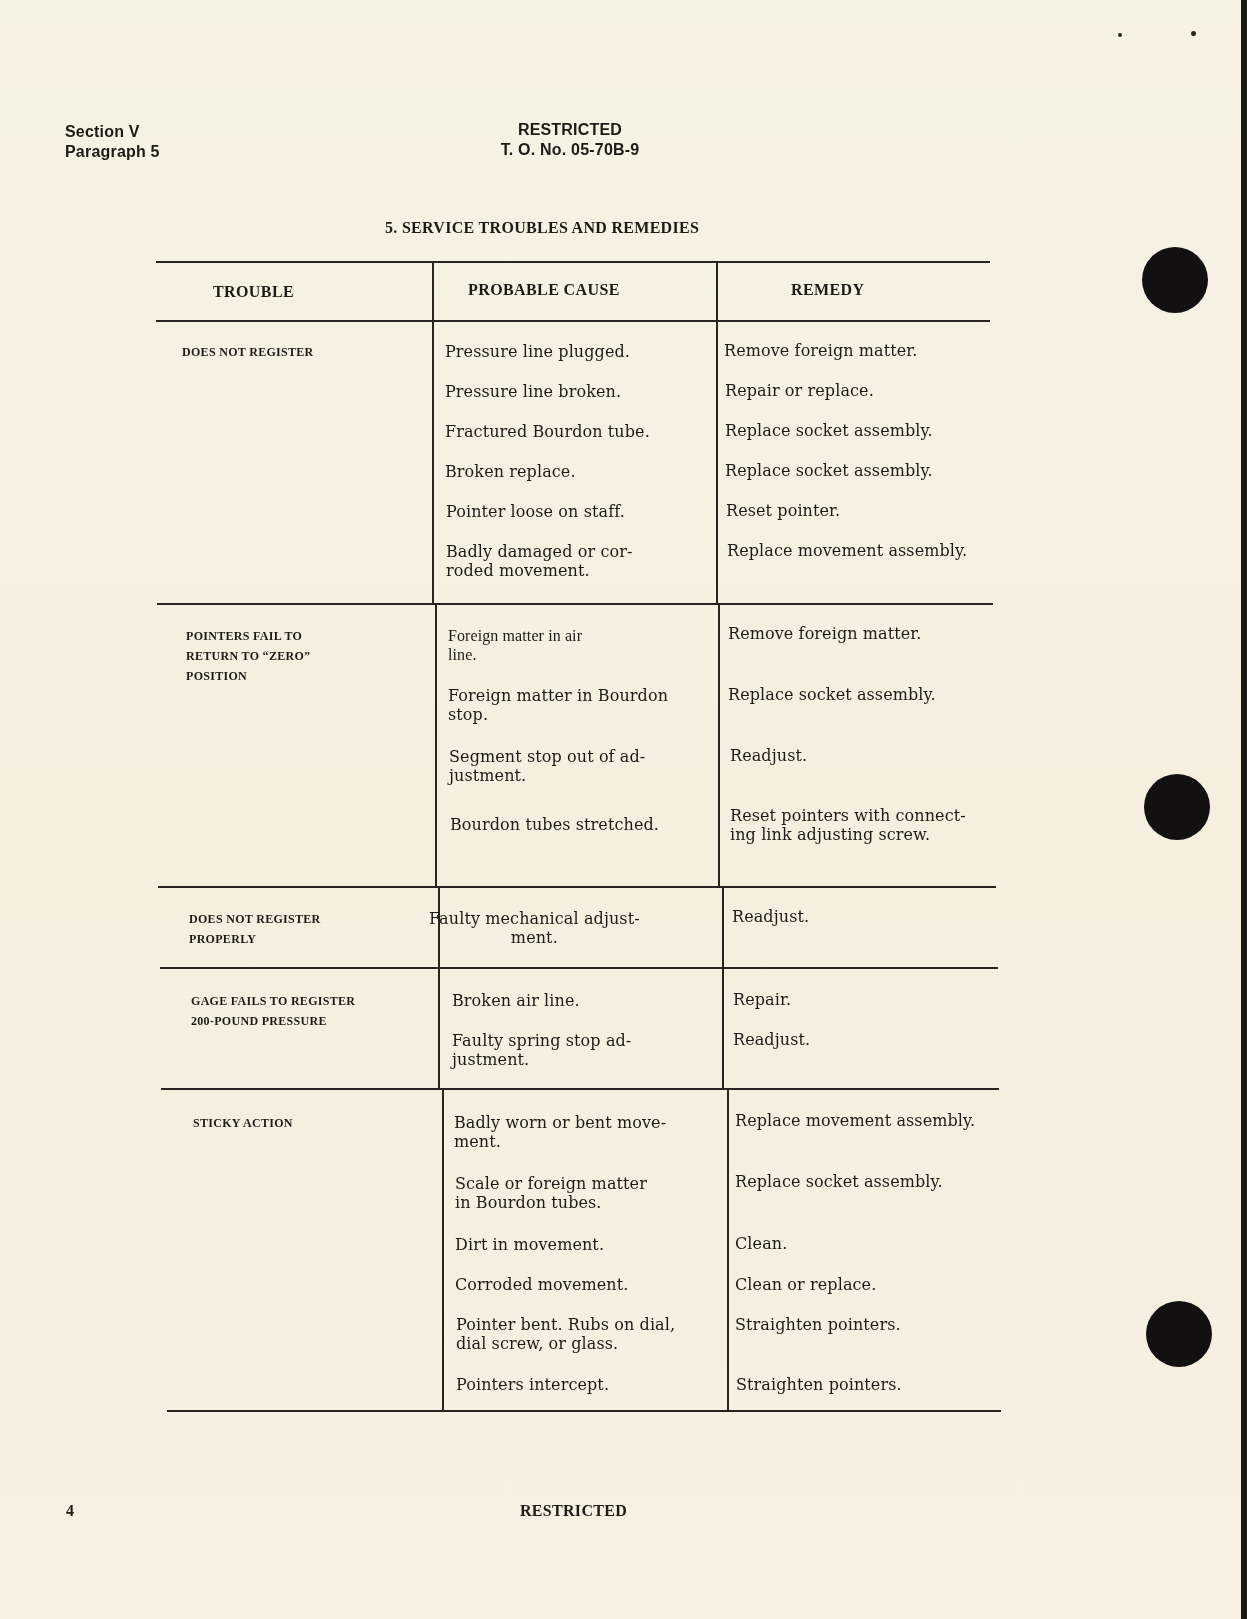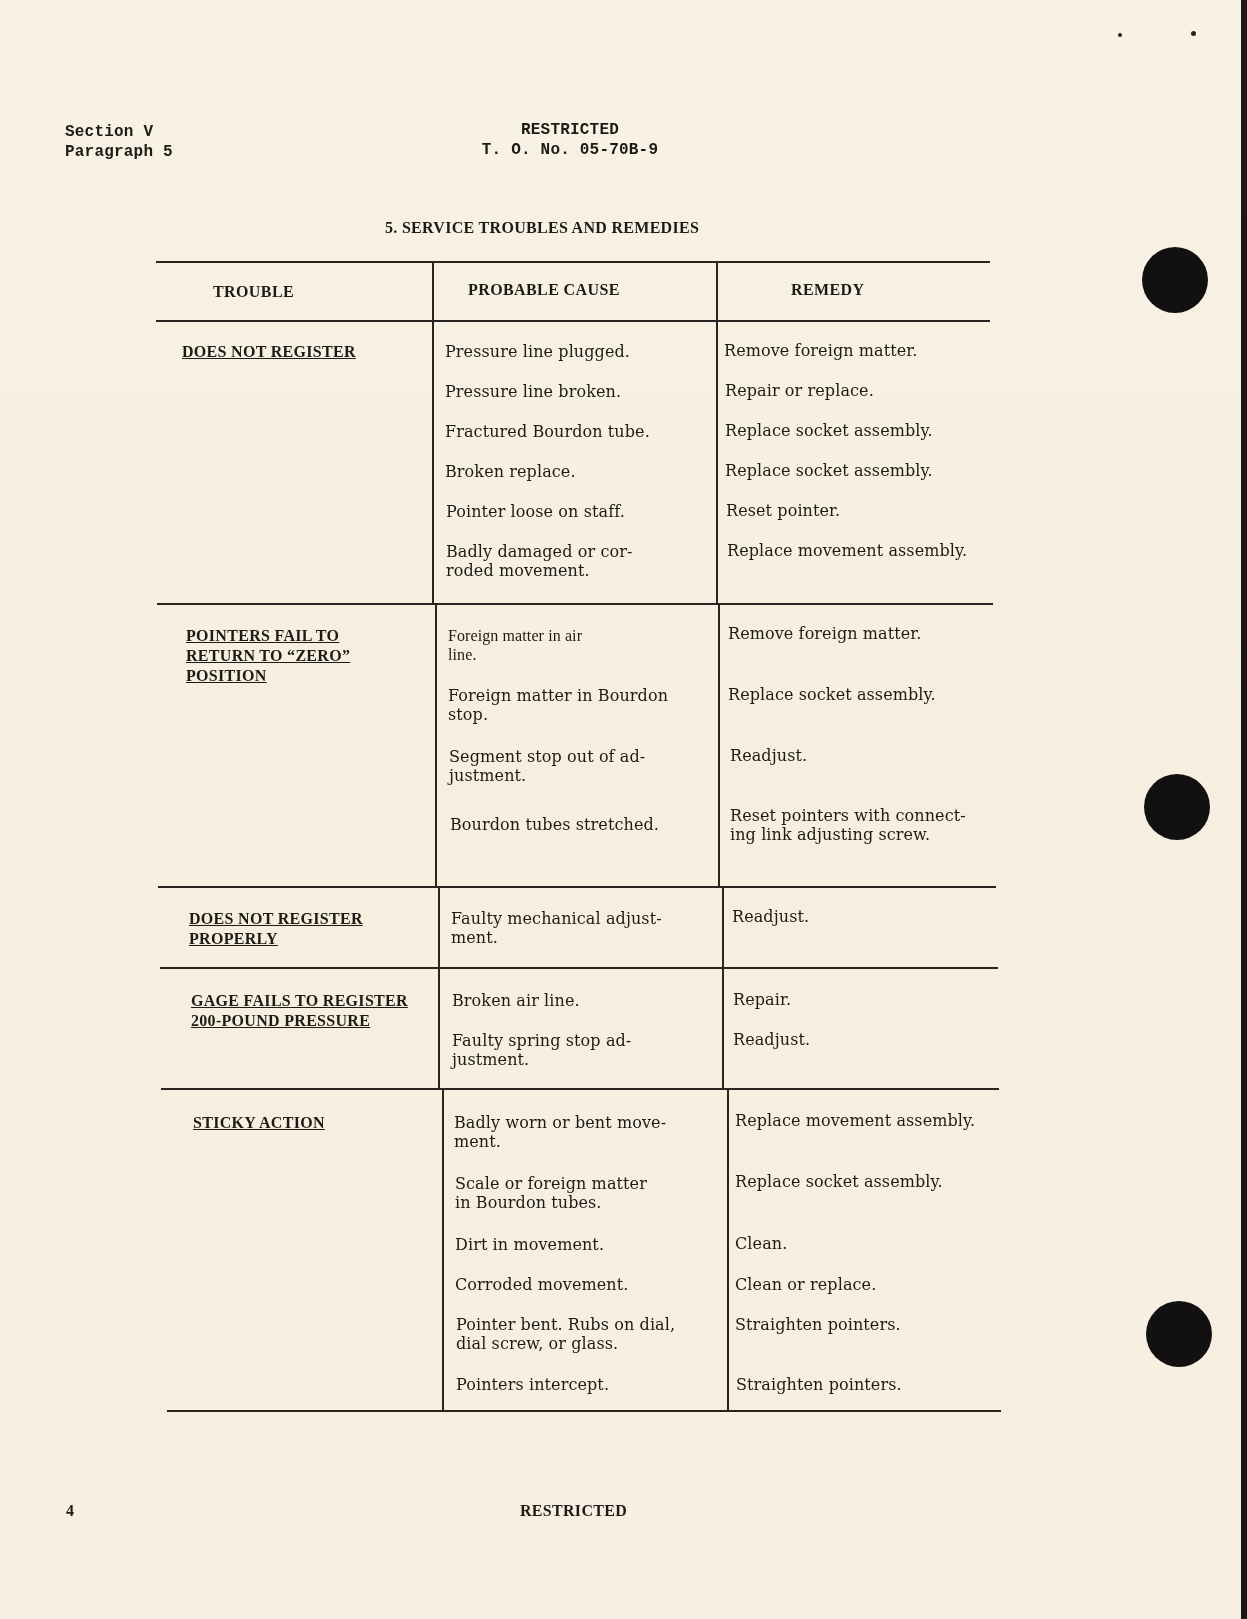--- a/index.html
+++ b/index.html
@@ -8,32 +8,32 @@
     background: #f7f1e3;
     font-family: "DejaVu Serif", "Liberation Serif", serif;
     color: #1e1a16;
   }
   .page-bg {
     position: absolute; left: 0; top: 0; width: 1241px; height: 1619px;
     background: linear-gradient(180deg, #f8f2e5 0%, #f6efe0 50%, #f7f0e2 100%);
   }
   .edge-strip { position: absolute; left: 1241px; top: 0; width: 6px; height: 1619px; background: #1a1714; }
   .abs { position: absolute; white-space: nowrap; }
-  .hdr { font-size: 16px; line-height: 20px; font-family: Liberation Mono, monospace; font-weight: bold; letter-spacing: 0.2px; }
+  .hdr { font-size: 16px; line-height: 20px; font-family: Liberation Sans, sans-serif; font-weight: bold; letter-spacing: 0.2px; }
   .hdr-left { left: 65px; top: 122px; }
   .hdr-center { left: 450px; top: 120px; width: 240px; text-align: center; }
   .title { left: 385px; top: 219px; font-size: 16px; font-weight: bold; font-family: "Liberation Serif", serif; letter-spacing: 0.3px; }
   .footer-num { left: 66px; top: 1502px; font-size: 16px; font-weight: bold; font-family: "Liberation Serif", serif; }
   .footer-center { left: 520px; top: 1502px; font-size: 16px; font-weight: bold; font-family: "Liberation Serif", serif; letter-spacing: 0.3px; }
 
   .hline { position: absolute; height: 2px; background: #2a2420; }
   .vline { position: absolute; width: 1.5px; background: #2a2420; }
 
   .th { font-size: 16px; font-weight: bold; font-family: "Liberation Serif", serif; letter-spacing: 0.4px; }
-  .trouble { font-size: 16px; font-weight: bold; font-family: "Liberation Serif", serif; line-height: 20px; letter-spacing: 0.3px; white-space: pre-line; text-decoration: underline; }
+  .trouble { font-size: 12px; font-weight: bold; font-family: "Liberation Serif", serif; line-height: 20px; letter-spacing: 0.3px; white-space: pre-line; }
   .cell { font-size: 16px; line-height: 19px; font-family: "DejaVu Serif", serif; white-space: pre-line; letter-spacing: 0.1px; }
 
   .hole { position: absolute; width: 66px; height: 66px; border-radius: 50%; background: #121010; }
   .speck { position: absolute; border-radius: 50%; background: #2a2420; }
 </style>
 </head>
 <body>
 
 <div class="page-bg"></div>
 <div class="edge-strip"></div>
@@ -104,21 +104,21 @@
 <div class="abs cell" style="left:728px; top:685px;">Replace socket assembly.</div>
 <div class="abs cell" style="left:449px; top:747px;">Segment stop out of ad-
 justment.</div>
 <div class="abs cell" style="left:730px; top:746px;">Readjust.</div>
 <div class="abs cell" style="left:450px; top:807px;margin-top:8px;">Bourdon tubes stretched.</div>
 <div class="abs cell" style="left:730px; top:806px;">Reset pointers with connect-
 ing link adjusting screw.</div>
 
 <div class="abs trouble" style="left:189px; top:909px;">DOES NOT REGISTER
 PROPERLY</div>
-<div class="abs cell" style="left:451px; top:909px;">Faulty mechanical adjust-
+<div class="abs cell" style="left:429px; top:909px;text-align:center;">Faulty mechanical adjust-
 ment.</div>
 <div class="abs cell" style="left:732px; top:907px;">Readjust.</div>
 
 <div class="abs trouble" style="left:191px; top:991px;">GAGE FAILS TO REGISTER
 200-POUND PRESSURE</div>
 <div class="abs cell" style="left:452px; top:991px;">Broken air line.</div>
 <div class="abs cell" style="left:733px; top:990px;">Repair.</div>
 <div class="abs cell" style="left:452px; top:1031px;">Faulty spring stop ad-
 justment.</div>
 <div class="abs cell" style="left:733px; top:1030px;">Readjust.</div>

